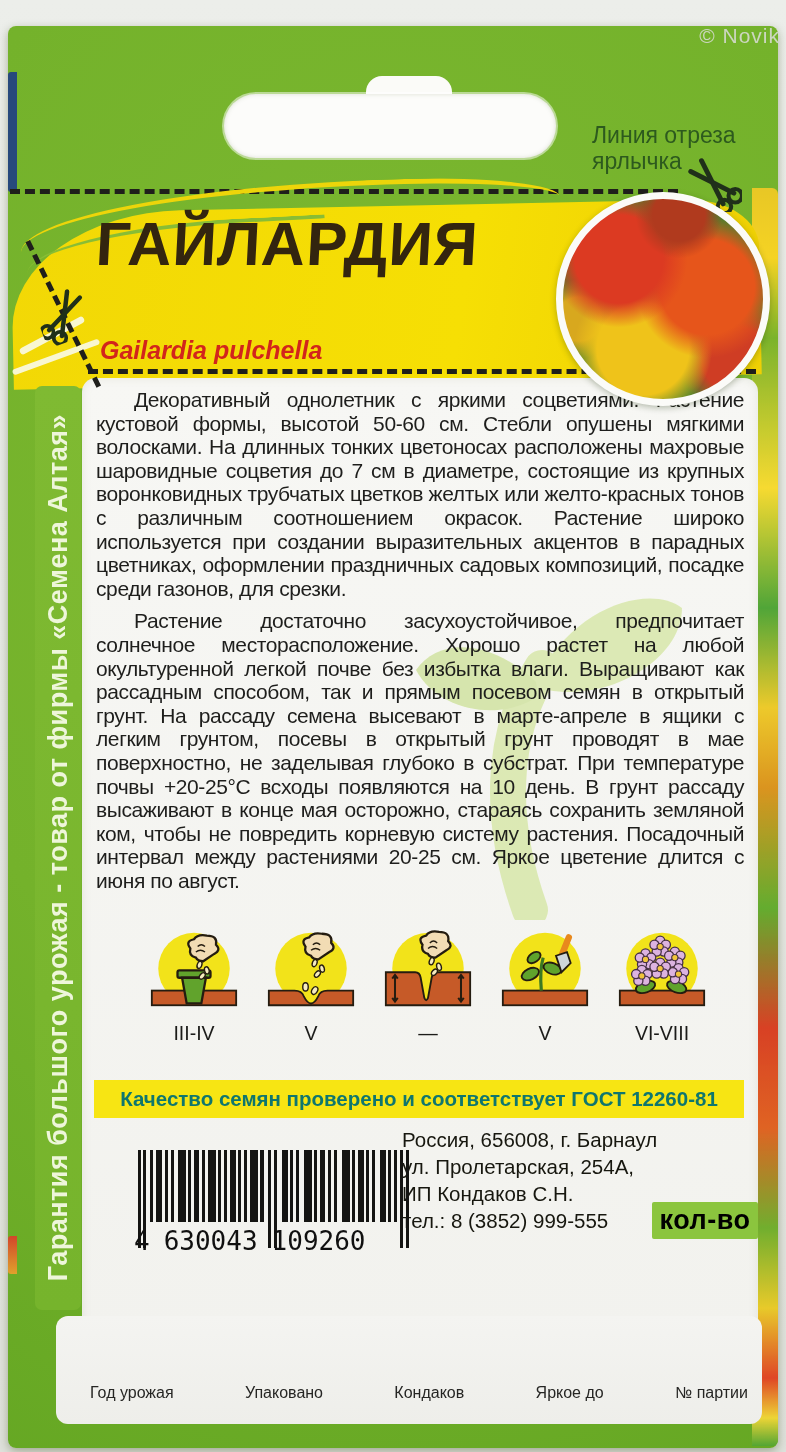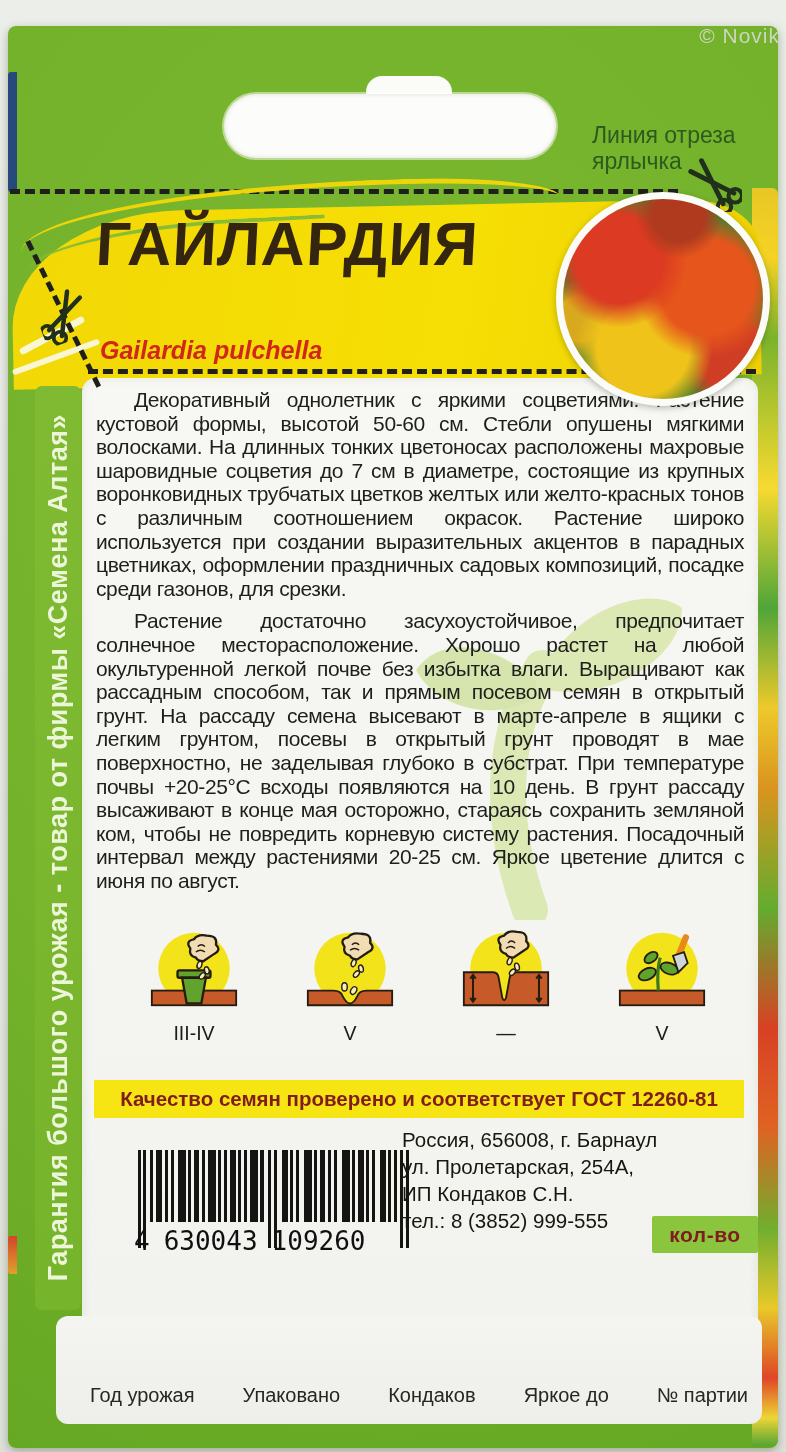--- a/index.html
+++ b/index.html
@@ -69,33 +69,33 @@
   .desc{position:absolute;left:96px;top:388px;width:648px;z-index:3;}
   .desc p{margin:0 0 9px 0;text-indent:38px;text-align:justify;font-size:21px;line-height:23.6px;
           letter-spacing:-.4px;color:#1e1e1c;}
   
   .icons-row{position:absolute;left:150px;top:930px;width:556px;z-index:3;display:flex;justify-content:space-between;}
   .icon-item{width:88px;display:flex;flex-direction:column;align-items:center;}
   .icon-item svg{display:block;}
   .icon-label{margin-top:2px;font-size:19.5px;color:#1c1c1a;}
   
   .gost-bar{position:absolute;left:94px;top:1080px;width:650px;height:38px;z-index:3;background:#f7e513;
-            display:flex;align-items:center;justify-content:center;font-size:20.5px;font-weight:bold;color:#7f1d1d;}
+            display:flex;align-items:center;justify-content:center;font-size:20.5px;font-weight:bold;color:#0f766e;}
   .produced{position:absolute;left:402px;top:1126px;z-index:3;color:#17170f;}
   .produced .head{font-size:23px;font-weight:bold;margin-bottom:4px;}
   .produced .line{font-size:20.5px;line-height:27px;}
   .produced .site{font-size:25px;font-weight:bold;margin-top:2px;}
   .barcode{position:absolute;left:138px;top:1150px;width:290px;height:130px;z-index:3;}
   .barcode-digits{position:absolute;left:-4px;top:76px;display:flex;gap:14px;
         font-family:"DejaVu Sans Mono",monospace;font-size:26px;color:#101010;}
   .qty-badge{position:absolute;left:652px;top:1202px;width:106px;height:37px;z-index:3;background:#8bc53e;
-        display:flex;align-items:center;justify-content:center;font-size:21px;font-weight:bold;color:#7f1d1d;
-        letter-spacing:.5px;border-radius:2px;margin-top:14px;}
+        display:flex;align-items:center;justify-content:center;font-size:27px;font-weight:bold;color:#000000;
+        letter-spacing:.5px;border-radius:2px;}
   .footer-row{position:absolute;left:90px;top:1384px;width:658px;z-index:3;display:flex;justify-content:space-between;
-        font-size:20px;color:#262624;}
+        font-size:16px;color:#262624;}
 </style>
 </head>
 <body>
 
 <div class="stage">
 
   <svg width="0" height="0" style="position:absolute" aria-hidden="true">
     <defs>
       <g id="def-scissors">
         <line x1="34" y1="26" x2="2" y2="10" stroke="#20301a" stroke-width="3.6" stroke-linecap="round"></line>
@@ -215,20 +215,35 @@
         <ellipse cx="32" cy="48" rx="10" ry="6" fill="#5fa32c" stroke="#241c10" stroke-width="2" transform="rotate(-25 32 48)"></ellipse>
         <ellipse cx="56" cy="42" rx="10" ry="6" fill="#5fa32c" stroke="#241c10" stroke-width="2" transform="rotate(20 56 42)"></ellipse>
         <ellipse cx="36" cy="30" rx="8" ry="5" fill="#5fa32c" stroke="#241c10" stroke-width="2" transform="rotate(-35 36 30)"></ellipse>
         <line x1="74" y1="8" x2="66" y2="28" stroke="#e8891d" stroke-width="7" stroke-linecap="round"></line>
         <path d="M60 28 L72 24 L76 36 L66 46 Z" fill="#cfd6da" stroke="#241c10" stroke-width="2"></path>
       </svg>
       <div class="icon-label">V</div>
     </div>
 
 
+    <div class="icon-item">
+      <svg width="88" height="90" viewBox="0 0 96 98">
+        <circle cx="48" cy="42" r="39" fill="#f2e31a"></circle>
+        <rect x="2" y="66" width="92" height="16" fill="#c65a28" stroke="#241c10" stroke-width="2"></rect>
+        <ellipse cx="30" cy="62" rx="11" ry="6" fill="#5fa32c" stroke="#241c10" stroke-width="2" transform="rotate(-20 30 62)"></ellipse>
+        <ellipse cx="64" cy="62" rx="11" ry="6" fill="#5fa32c" stroke="#241c10" stroke-width="2" transform="rotate(20 64 62)"></ellipse>
+        <use href="#def-flower" x="46" y="18"></use>
+        <use href="#def-flower" x="30" y="32"></use>
+        <use href="#def-flower" x="62" y="30"></use>
+        <use href="#def-flower" x="26" y="50"></use>
+        <use href="#def-flower" x="66" y="48"></use>
+        <use href="#def-flower" x="46" y="42"></use>
+      </svg>
+      <div class="icon-label">VI-VIII</div>
+    </div>
   </div>
 
   <div class="gost-bar">Качество семян проверено и соответствует ГОСТ 12260-81</div>
 
   <div class="produced">
     <div class="line">Россия, 656008, г. Барнаул</div>
     <div class="line">ул. Пролетарская, 254А,</div>
     <div class="line">ИП Кондаков С.Н.</div>
     <div class="line">тел.: 8 (3852) 999-555</div>
   </div>

